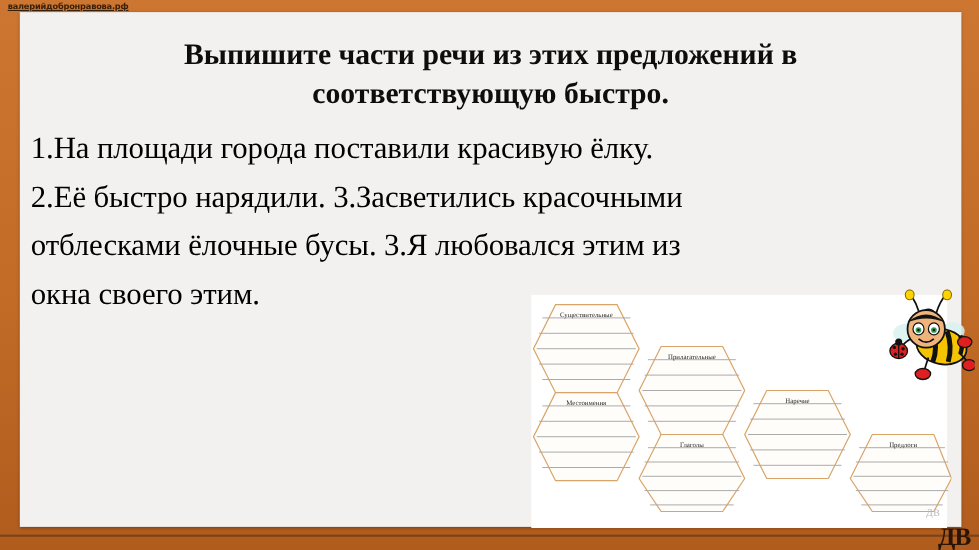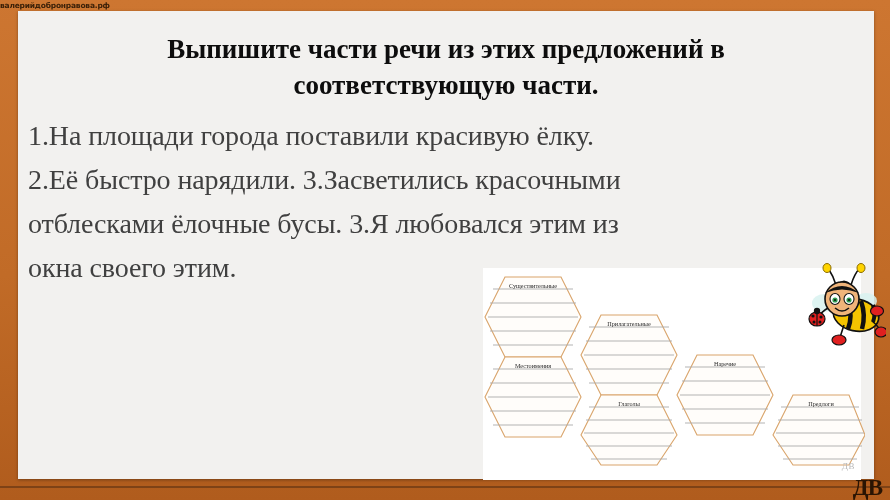--- a/index.html
+++ b/index.html
@@ -25,29 +25,30 @@
     position: absolute;
     left: 0;
     bottom: 12px;
     width: 890px;
     height: 2px;
     background: #6e3a14;
     opacity: .75;
   }
   .watermark-top {
     position: absolute;
-    left: 0;
+    left: 7px;
     top: 1px;
     font-family: "DejaVu Sans", sans-serif;
     font-size: 7.5px;
     font-weight: 700;
     color: #3b2008;
     letter-spacing: -0.2px;
     white-space: nowrap;
     z-index: 5;
+    text-decoration: underline;
   }
   .panel {
     position: absolute;
     left: 18px;
     top: 11px;
     width: 856px;
     height: 468px;
     background: #f2f1ef;
     box-shadow: 0 1px 3px rgba(0,0,0,.35);
   }
@@ -64,21 +65,21 @@
     color: #0d0d0d;
   }
   .body-text {
     position: absolute;
     left: 10px;
     top: 103px;
     width: 836px;
     font-family: "Liberation Serif", serif;
     font-size: 28px;
     line-height: 44px;
-    color: #404040;
+    color: #000000;
     text-align: left;
     letter-spacing: -0.1px;
   }
   .body-text .ln { display: block; white-space: nowrap; }
 
   
   .worksheet {
     position: absolute;
     left: 447px;
     top: 252px;
@@ -132,21 +133,21 @@
 <body>
 
 <div class="slide">
 
   <div class="watermark-top">валерийдобронравова.рф</div>
 
   <div class="panel">
 
     <div class="heading">
       <span>Выпишите части речи из этих предложений в</span><br>
-      <span>соответствующую части.</span>
+      <span>соответствующую быстро.</span>
     </div>
 
     <div class="body-text">
       <span class="ln">1.На площади города поставили красивую ёлку.</span>
       <span class="ln">2.Её быстро нарядили. 3.Засветились красочными</span>
       <span class="ln">отблесками ёлочные бусы. 3.Я любовался этим из</span>
       <span class="ln">окна своего этим.</span>
     </div>
 
     <div class="worksheet">

